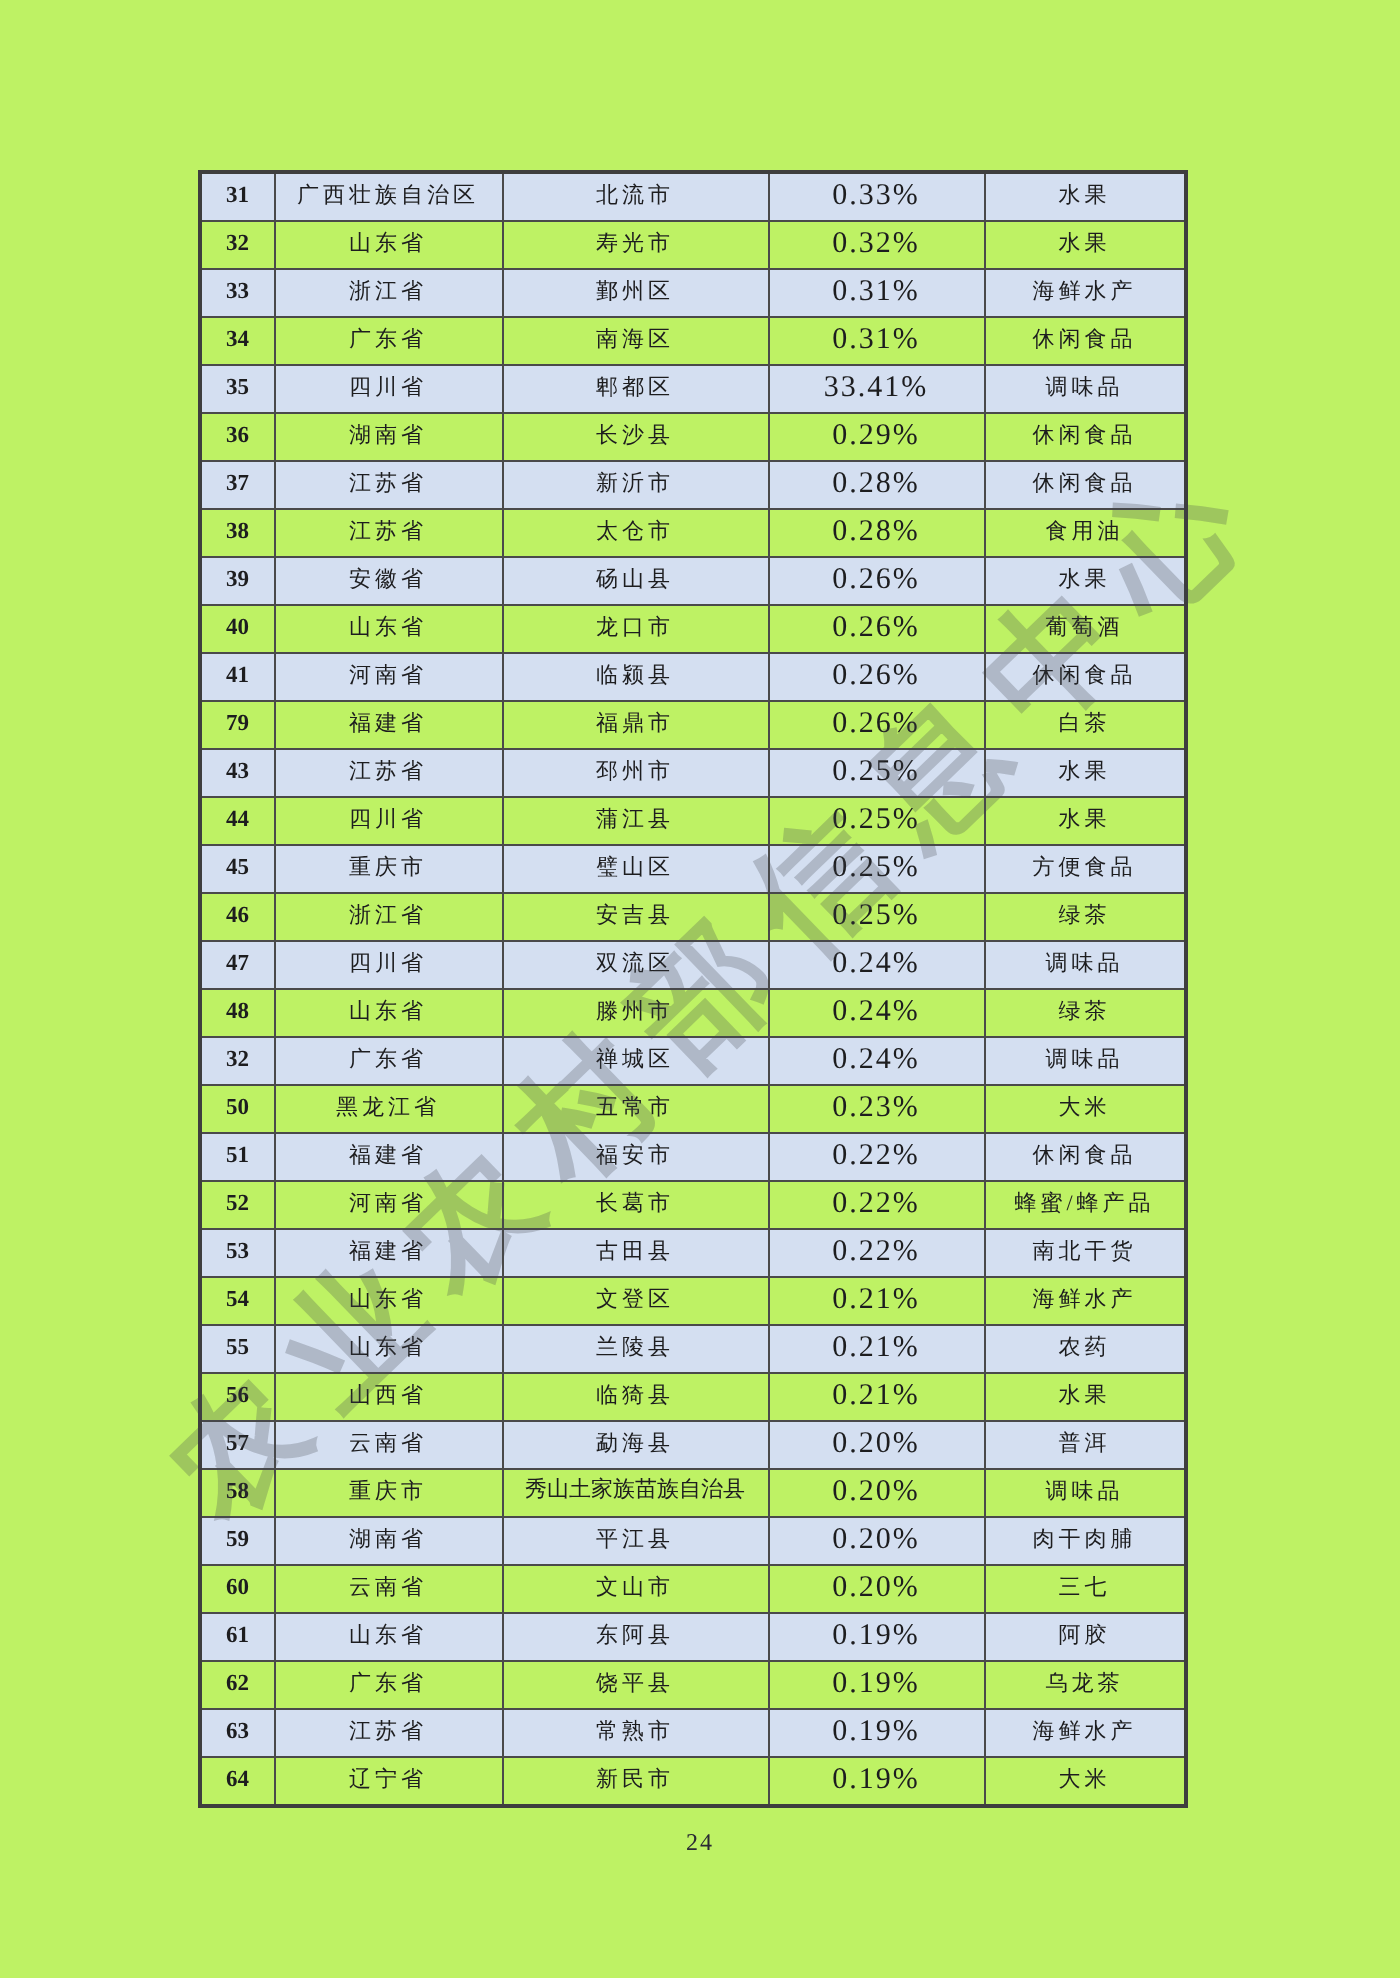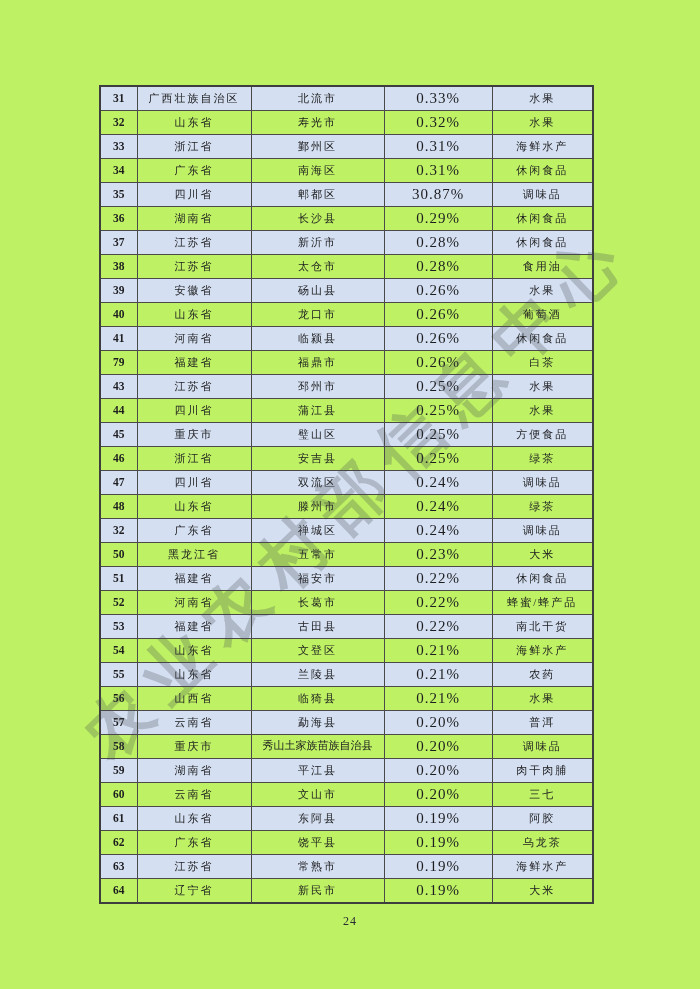--- a/index.html
+++ b/index.html
@@ -122,21 +122,21 @@
           <td class="rank-cell">34</td>
           <td class="province-cell">广东省</td>
           <td class="city-cell">南海区</td>
           <td class="share-cell">0.31%</td>
           <td class="category-cell">休闲食品</td>
         </tr>
         <tr class="alt">
           <td class="rank-cell">35</td>
           <td class="province-cell">四川省</td>
           <td class="city-cell">郫都区</td>
-          <td class="share-cell">30.87%</td>
+          <td class="share-cell">33.41%</td>
           <td class="category-cell">调味品</td>
         </tr>
         <tr>
           <td class="rank-cell">36</td>
           <td class="province-cell">湖南省</td>
           <td class="city-cell">长沙县</td>
           <td class="share-cell">0.29%</td>
           <td class="category-cell">休闲食品</td>
         </tr>
         <tr class="alt">

